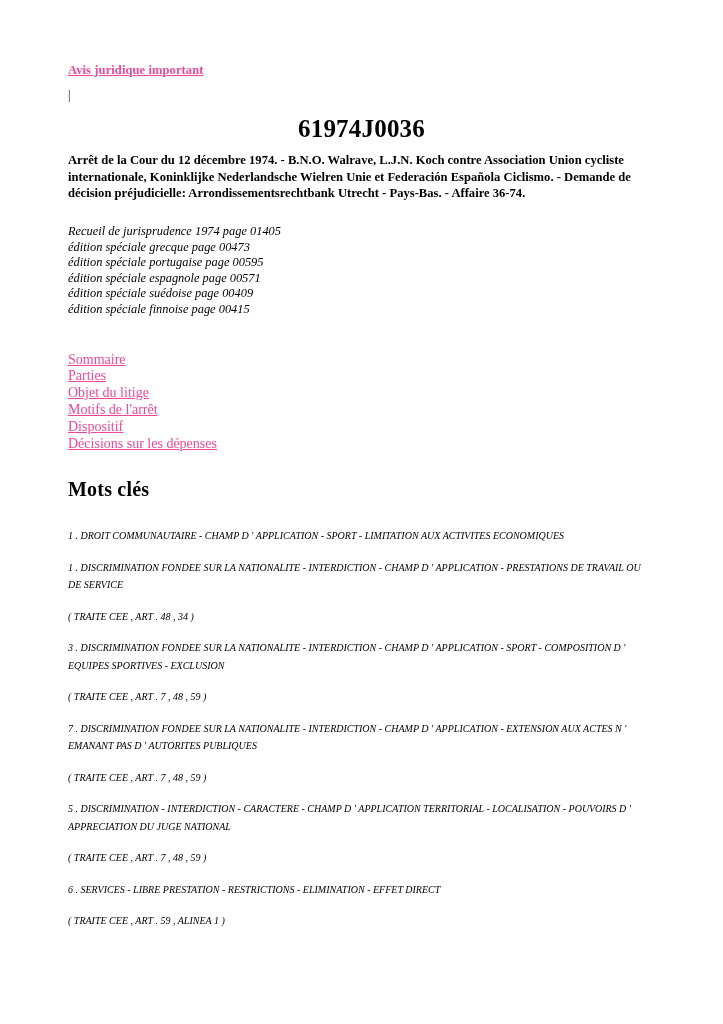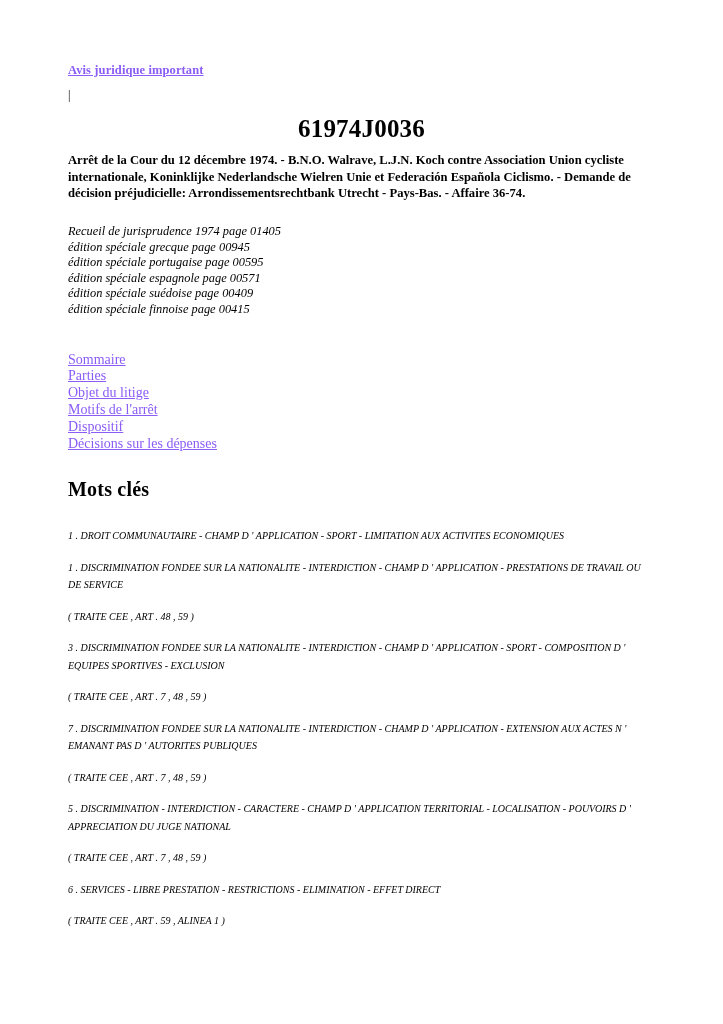--- a/index.html
+++ b/index.html
@@ -17,21 +17,21 @@
   }
   .page {
     position: absolute;
     left: 0; top: 0;
     width: 723px;
     height: 1024px;
     box-sizing: border-box;
     padding: 60px 68px 0 68px;
   }
   a.link {
-    color: #8b5cf6;
+    color: #ec4899;
     text-decoration: underline;
     cursor: pointer;
   }
   .top-link {
     font-weight: bold;
     font-size: 12.5px;
     display: inline-block;
     margin: 0 0 0 0;
     letter-spacing: 0.1px;
   }
@@ -91,42 +91,42 @@
   <a class="link top-link" href="#">Avis juridique important</a>
 
   <div class="caret-line">|</div>
 
   <h1 class="doc-number">61974J0036</h1>
 
   <div class="title-block">Arrêt de la Cour du 12 décembre 1974. - B.N.O. Walrave, L.J.N. Koch contre Association Union cycliste internationale, Koninklijke Nederlandsche Wielren Unie et Federación Española Ciclismo. - Demande de décision préjudicielle: Arrondissementsrechtbank Utrecht - Pays-Bas. - Affaire 36-74.</div>
 
   <div class="refs">
     <div>Recueil de jurisprudence 1974 page 01405</div>
-    <div>édition spéciale grecque page 00945</div>
+    <div>édition spéciale grecque page 00473</div>
     <div>édition spéciale portugaise page 00595</div>
     <div>édition spéciale espagnole page 00571</div>
     <div>édition spéciale suédoise page 00409</div>
     <div>édition spéciale finnoise page 00415</div>
   </div>
 
   <div class="toc">
     <div><a class="link" href="#">Sommaire</a></div>
     <div><a class="link" href="#">Parties</a></div>
     <div><a class="link" href="#">Objet du litige</a></div>
     <div><a class="link" href="#">Motifs de l'arrêt</a></div>
     <div><a class="link" href="#">Dispositif</a></div>
     <div><a class="link" href="#">Décisions sur les dépenses</a></div>
   </div>
 
   <h2 class="section-title">Mots clés</h2>
 
   <div class="keywords-list">
     <div class="kw">1 . DROIT COMMUNAUTAIRE - CHAMP D ' APPLICATION - SPORT - LIMITATION AUX ACTIVITES ECONOMIQUES</div>
     <div class="kw">1 . DISCRIMINATION FONDEE SUR LA NATIONALITE - INTERDICTION - CHAMP D ' APPLICATION - PRESTATIONS DE TRAVAIL OU DE SERVICE</div>
-    <div class="kw">( TRAITE CEE , ART . 48 , 59 )</div>
+    <div class="kw">( TRAITE CEE , ART . 48 , 34 )</div>
     <div class="kw">3 . DISCRIMINATION FONDEE SUR LA NATIONALITE - INTERDICTION - CHAMP D ' APPLICATION - SPORT - COMPOSITION D ' EQUIPES SPORTIVES - EXCLUSION</div>
     <div class="kw">( TRAITE CEE , ART . 7 , 48 , 59 )</div>
     <div class="kw">7 . DISCRIMINATION FONDEE SUR LA NATIONALITE - INTERDICTION - CHAMP D ' APPLICATION - EXTENSION AUX ACTES N ' EMANANT PAS D ' AUTORITES PUBLIQUES</div>
     <div class="kw">( TRAITE CEE , ART . 7 , 48 , 59 )</div>
     <div class="kw">5 . DISCRIMINATION - INTERDICTION - CARACTERE - CHAMP D ' APPLICATION TERRITORIAL - LOCALISATION - POUVOIRS D ' APPRECIATION DU JUGE NATIONAL</div>
     <div class="kw">( TRAITE CEE , ART . 7 , 48 , 59 )</div>
     <div class="kw">6 . SERVICES - LIBRE PRESTATION - RESTRICTIONS - ELIMINATION - EFFET DIRECT</div>
     <div class="kw">( TRAITE CEE , ART . 59 , ALINEA 1 )</div>
   </div>
 

